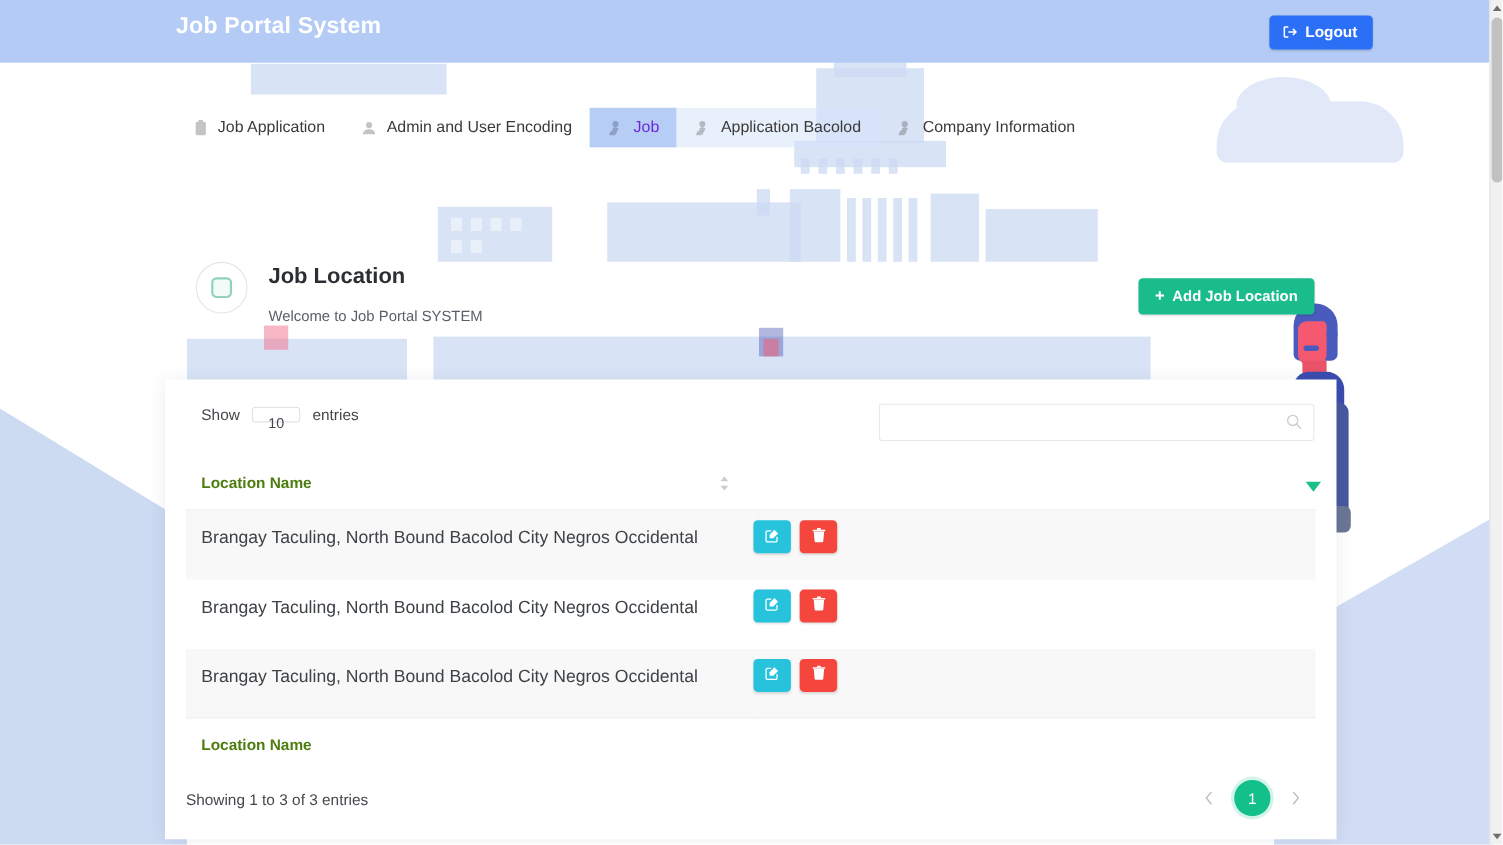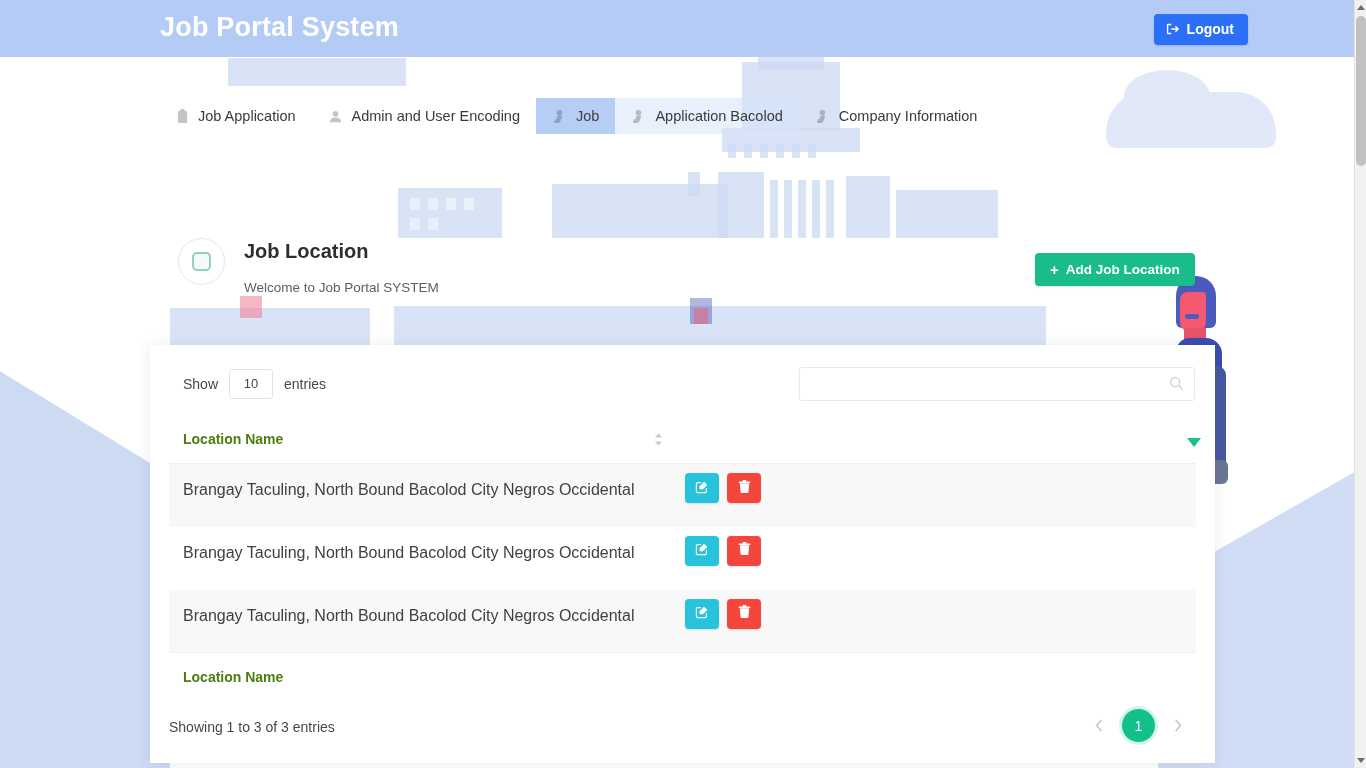--- a/index.html
+++ b/index.html
@@ -66,21 +66,21 @@
 
   
   .topbar {
     position: absolute; left: 0; top: 0;
     width: 1354px; height: 57px;
     background: #b4ccf5;
     z-index: 20;
   }
   .brand {
     position: absolute; left: 160px; top: 12px;
-    font-size: 27px; font-weight: bold; color: #ffffff;
+    font-size: 21px; font-weight: bold; color: #ffffff;
     letter-spacing: .2px;
   }
   .logout-btn {
     position: absolute; right: 106px; top: 14px;
     background: #2a6ff5;
     color: #fff;
     border: none;
     border-radius: 4px;
     padding: 7px 14px 8px 12px;
     font-size: 14px;
@@ -97,21 +97,21 @@
     display: flex; align-items: stretch;
     z-index: 10;
   }
   .nav-tab {
     display: flex; align-items: center; gap: 9px;
     padding: 10px 16px;
     font-size: 14.5px; color: #3a3a3a;
     cursor: pointer;
     white-space: nowrap;
   }
-  .nav-tab.active { background: #b6cdf5; color: #404040; }
+  .nav-tab.active { background: #b6cdf5; color: #6d28d9; }
   .nav-tab.ghost  { background: rgba(214,228,250,.55); }
   .nav-ico { opacity: .32; display:flex; align-items:center; }
 
   .sub-tabs {
     position: absolute; left: 160px; top: 141px;
     display: flex; align-items: stretch;
     z-index: 10;
   }
   .sub-tab {
     padding: 12px 22px;
@@ -163,21 +163,21 @@
 
   .dt-top {
     position: relative; height: 76px;
   }
   .show-entries {
     position: absolute; left: 33px; top: 24px;
     display: flex; align-items: center; gap: 11px;
     font-size: 14px; color: #44484d;
   }
   .entries-select {
-    width: 44px; height: 30px;
+    width: 44px; height: 14px;
     border: 1px solid #dfe3e8; border-radius: 3px;
     background: #fff; font-size: 13px; color: #44484d;
     text-align: center; line-height: 28px;
     cursor: pointer;
   }
   .search-wrap {
     position: absolute; left: 649px; top: 22px;
     width: 396px; height: 34px;
   }
   .search-input {

